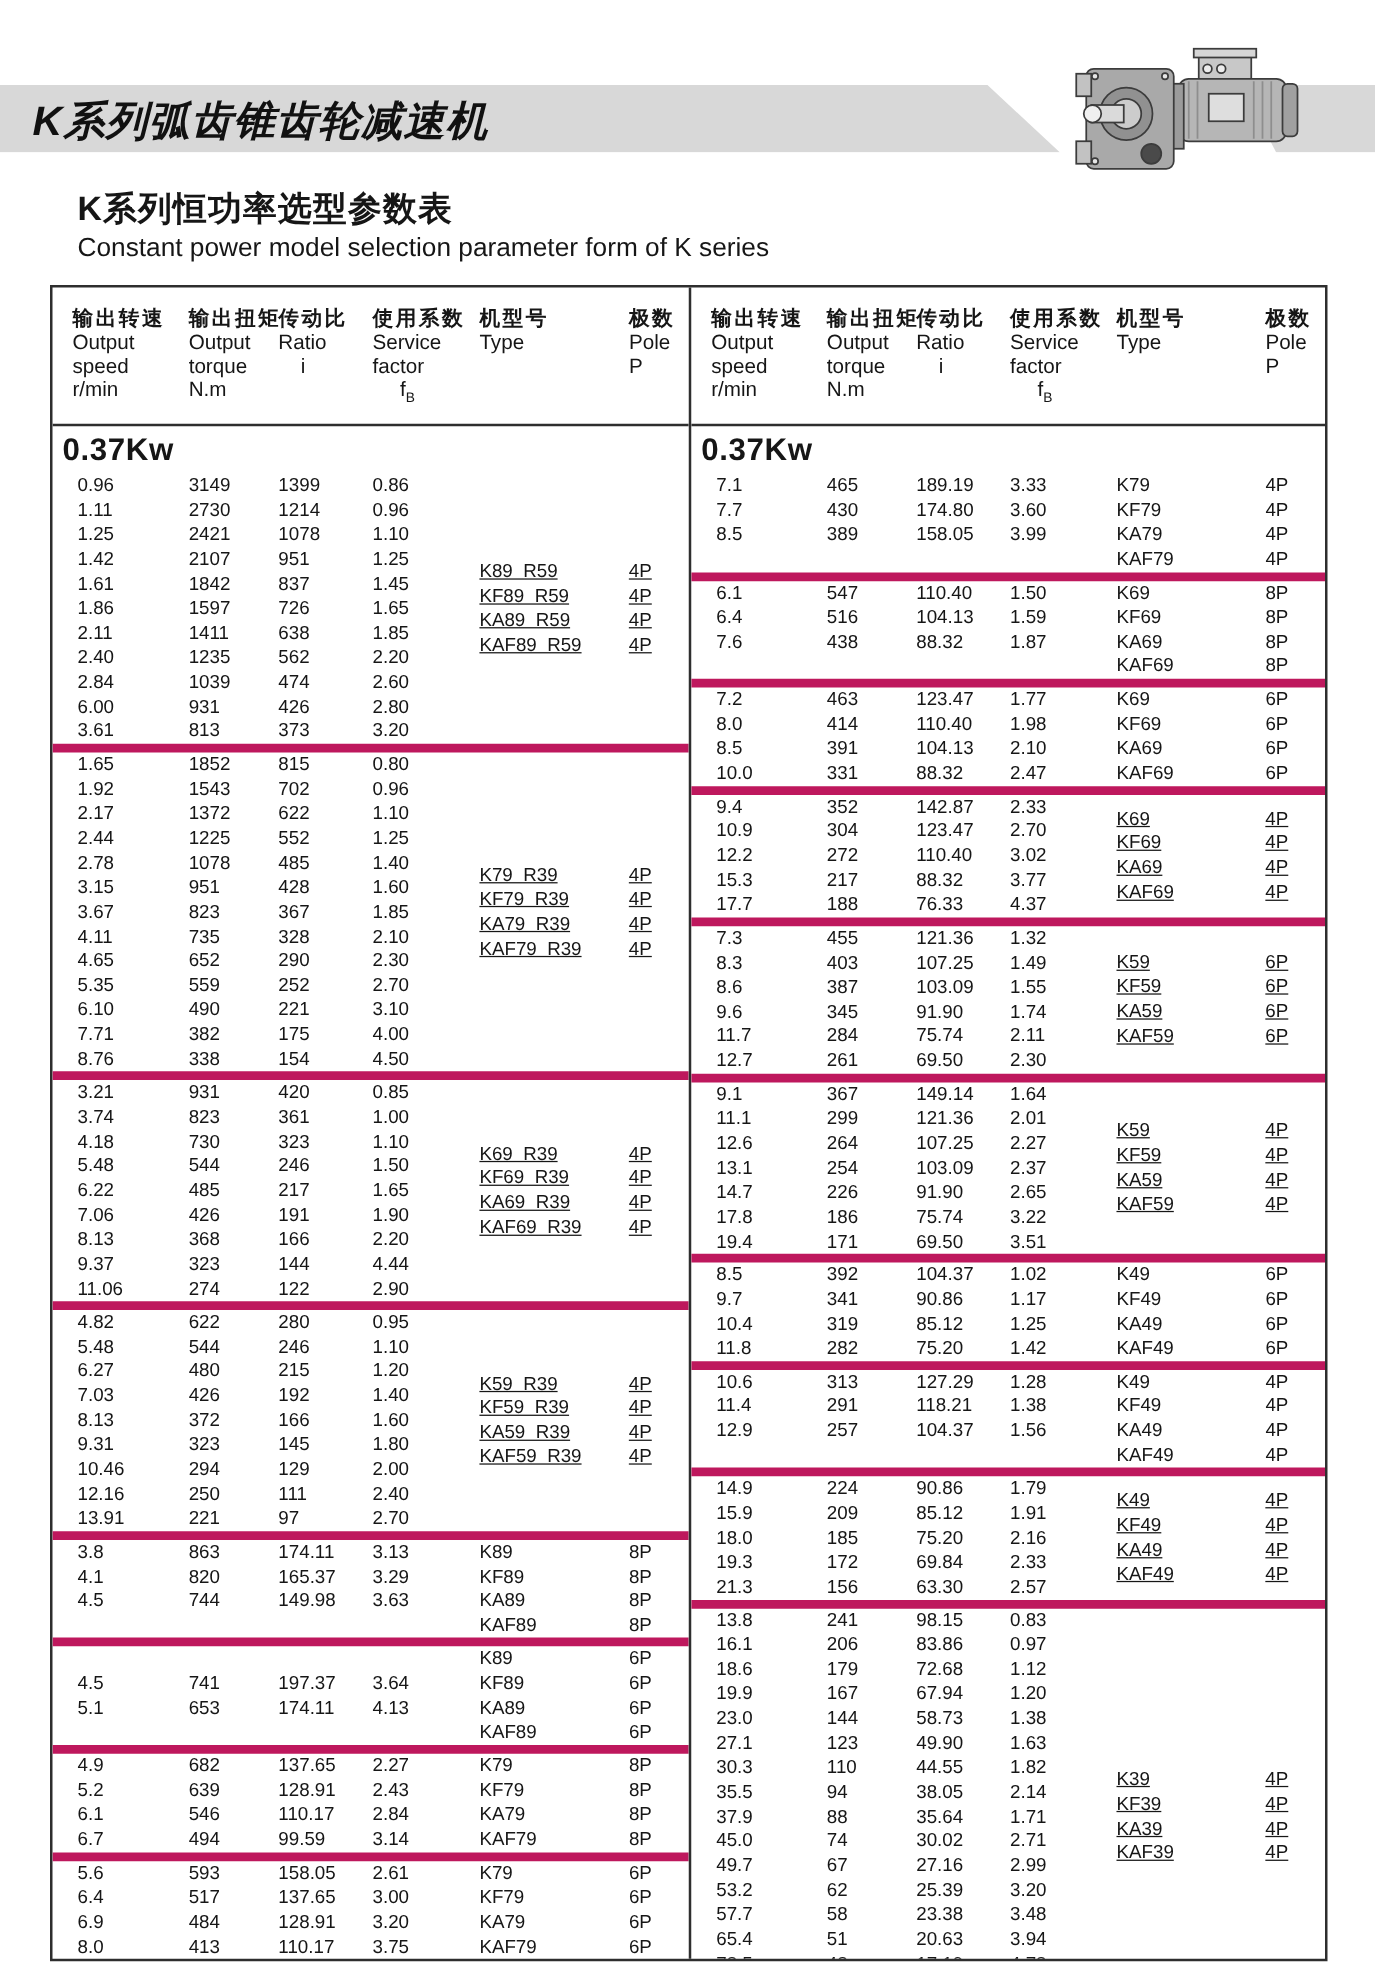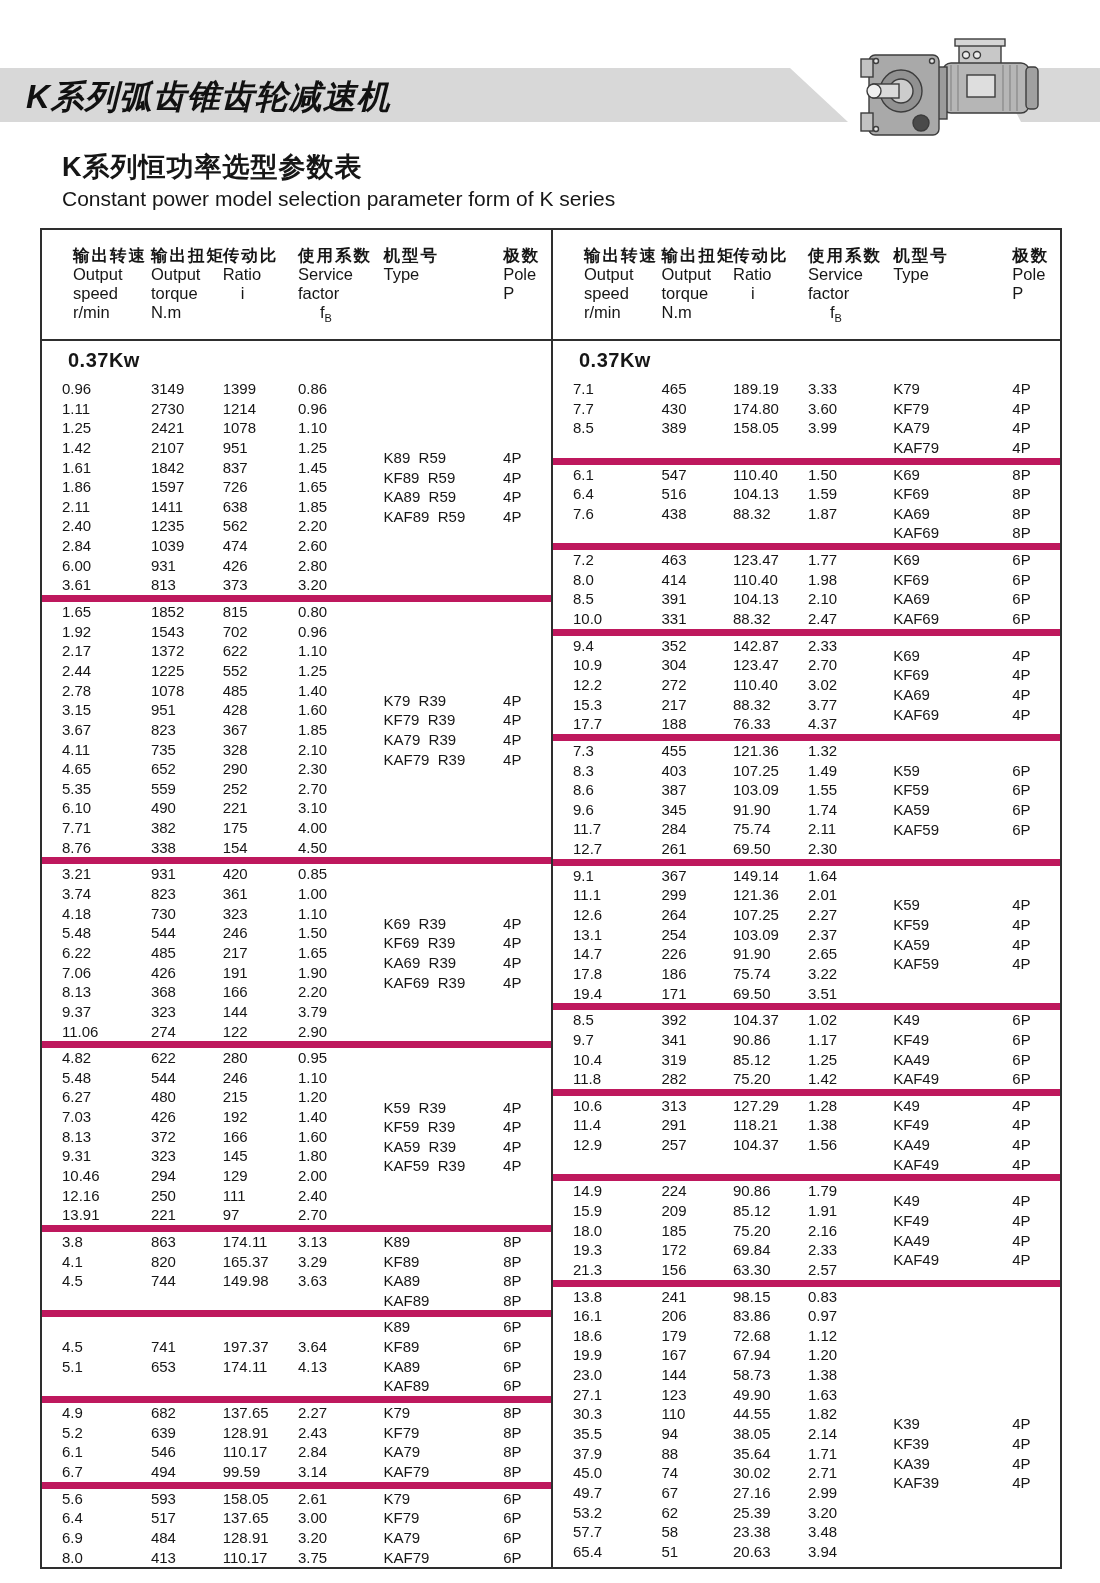--- a/index.html
+++ b/index.html
@@ -24,40 +24,40 @@
         border:2px solid #2e2e2e;box-sizing:border-box;display:flex;background:#fff;}
   .half{width:50%;position:relative;overflow:hidden;}
   .half.right{border-left:2px solid #2e2e2e;box-sizing:border-box;}
 
   .thead{height:111px;box-sizing:border-box;border-bottom:2px solid #2e2e2e;
         display:grid;grid-template-columns:21.4% 14.1% 14.8% 16.8% 23.5% 9.4%;
         padding-top:16px;}
   .th{font-size:16.5px;line-height:19px;}
   .th .cn{font-weight:bold;letter-spacing:2px;white-space:nowrap;}
   .th .line{white-space:nowrap;}
-  .th.speed{padding-left:31px;}
+  .th.speed{padding-left:16px;}
   .indent-i{padding-left:18px;}
   .indent-f{padding-left:22px;}
   sub.fb{font-size:11px;}
 
-  .power{height:38px;display:flex;align-items:center;padding-left:26px;box-sizing:border-box;
-        font-size:20px;font-weight:bold;letter-spacing:.5px;}
+  .power{height:38px;display:flex;align-items:center;padding-left:8px;box-sizing:border-box;
+        font-size:25px;font-weight:bold;letter-spacing:.5px;}
 
   .blocks{position:absolute;top:149px;left:0;right:0;bottom:0;display:flex;flex-direction:column;}
   .block{position:relative;border-top:7px solid #be185d;}
   .block:first-child{border-top:none;}
 
   .row{display:grid;grid-template-columns:21.4% 14.1% 14.8% 16.8% 23.5% 9.4%;
         height:19.65px;line-height:19.65px;font-size:15px;}
   .cell{white-space:pre;overflow:visible;}
   .cell.c1{padding-left:20px;}
 
   .types{position:absolute;left:67.1%;width:32.9%;top:50%;transform:translateY(-50%);}
   .trow{display:grid;grid-template-columns:71.4% 28.6%;height:19.65px;line-height:19.65px;
-        font-size:15px;white-space:pre;}
+        font-size:15px;white-space:pre;text-decoration:underline;}
 </style>
 </head>
 <body>
 
 <div class="page">
 
   <div class="band"></div>
   <div class="band-accent"></div>
 
   <div class="banner-title">K系列弧齿锥齿轮减速机</div>
@@ -339,21 +339,21 @@
             <div class="row">
               <div class="cell c1">8.13</div>
               <div class="cell c2">368</div>
               <div class="cell c3">166</div>
               <div class="cell c4">2.20</div>
             </div>
             <div class="row">
               <div class="cell c1">9.37</div>
               <div class="cell c2">323</div>
               <div class="cell c3">144</div>
-              <div class="cell c4">3.79</div>
+              <div class="cell c4">4.44</div>
             </div>
             <div class="row">
               <div class="cell c1">11.06</div>
               <div class="cell c2">274</div>
               <div class="cell c3">122</div>
               <div class="cell c4">2.90</div>
             </div>
             <div class="types">
               <div class="trow"><div class="tlabel">K69  R39</div><div class="tpole">4P</div></div>
               <div class="trow"><div class="tlabel">KF69  R39</div><div class="tpole">4P</div></div>

